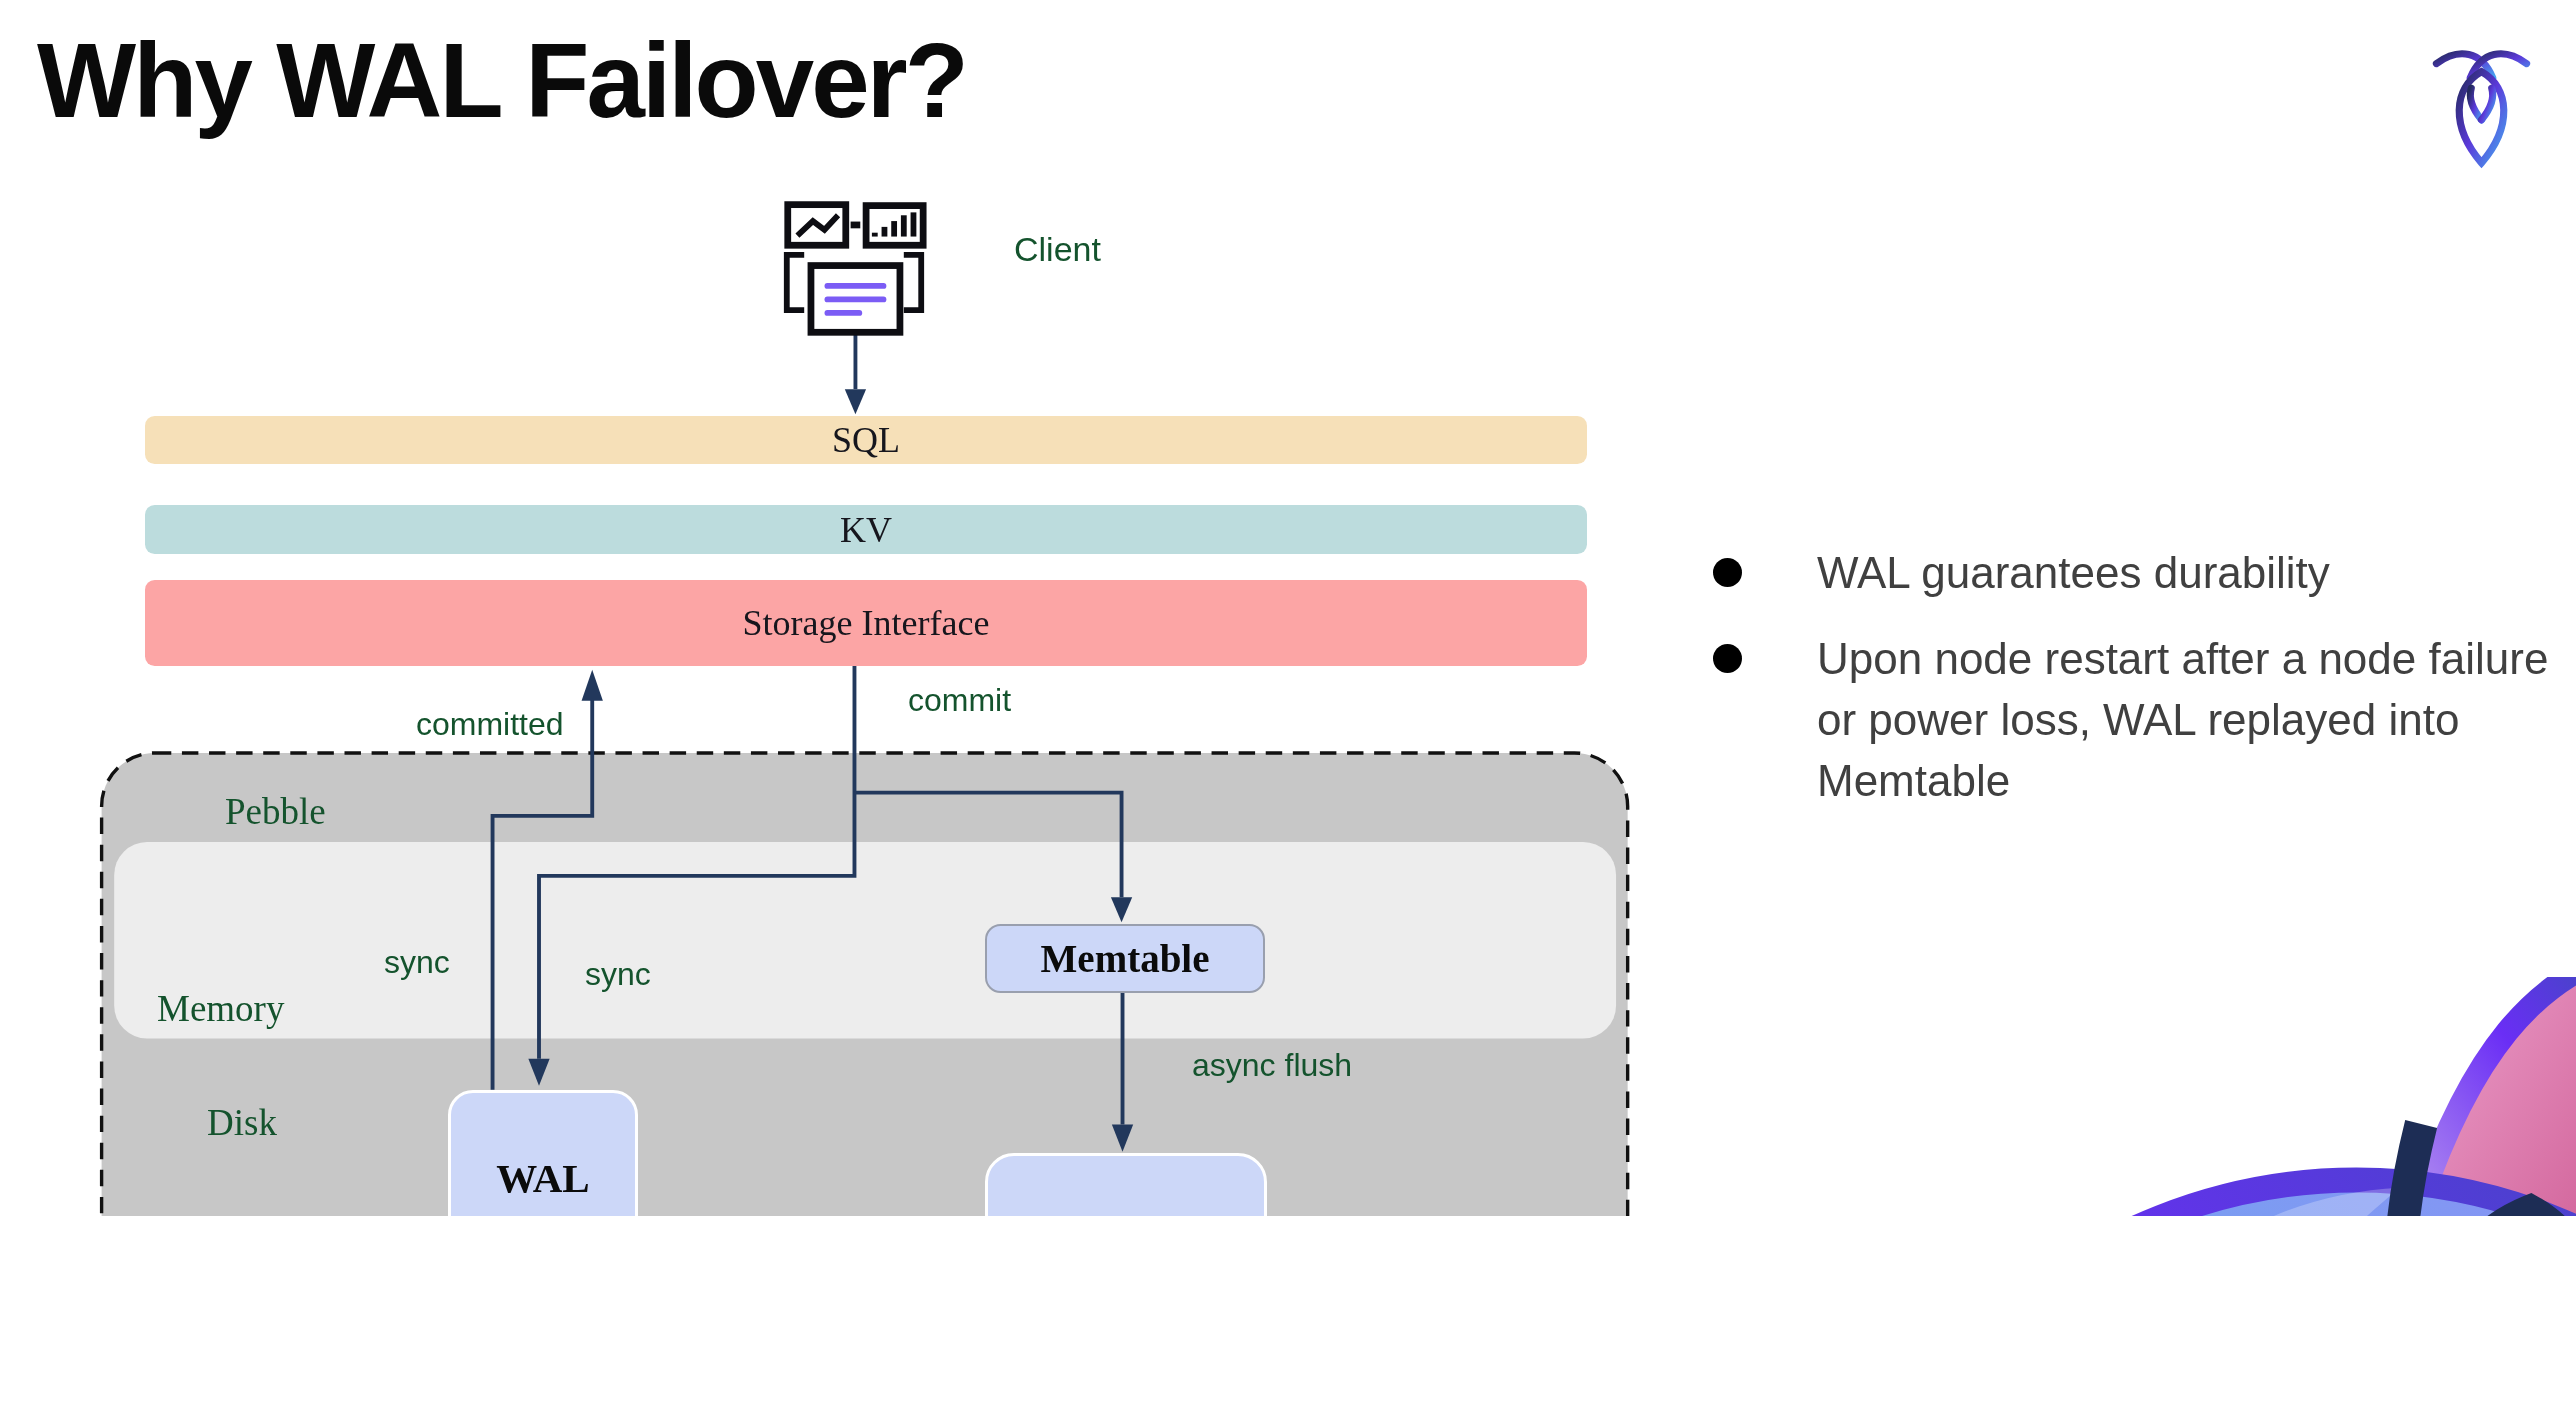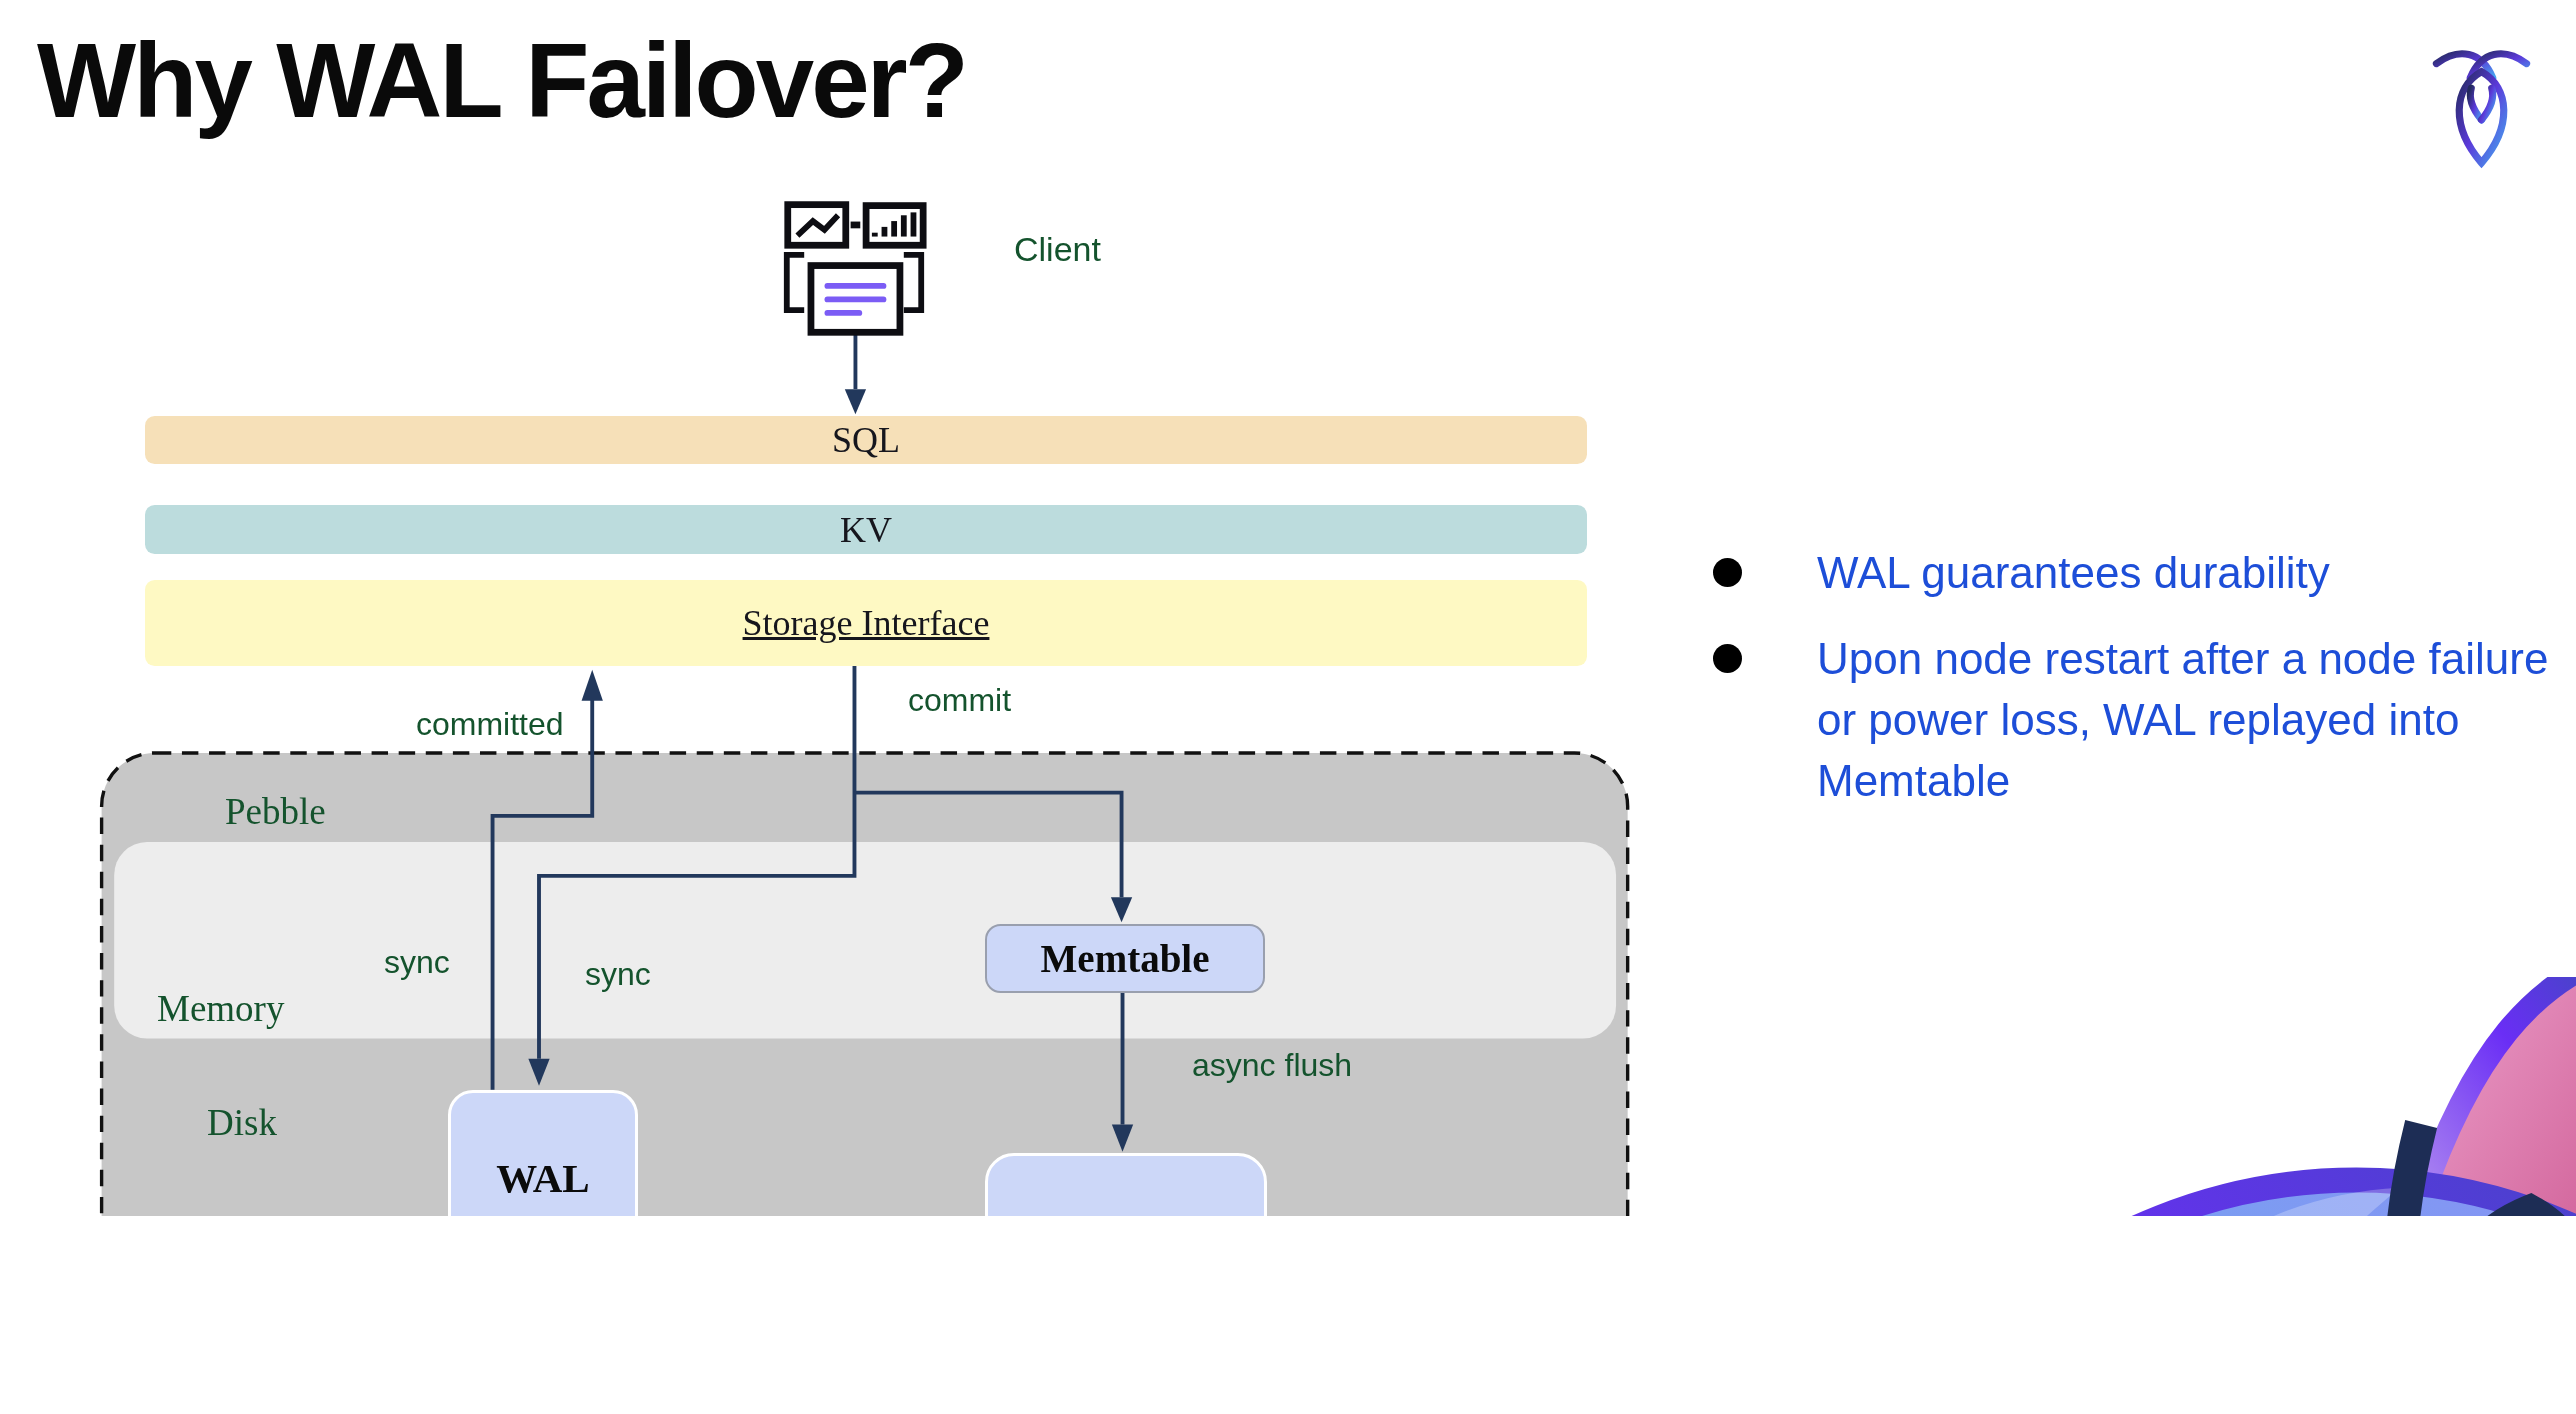--- a/index.html
+++ b/index.html
@@ -5,32 +5,32 @@
   html,body{margin:0;padding:0;background:#ffffff;}
   .stage{position:relative;width:2576px;height:1216px;background:#ffffff;overflow:hidden;
          font-family:"Liberation Sans",sans-serif;color:#111;padding-left:28px;}
   .abs{position:absolute;}
   .serif{font-family:"Liberation Serif","DejaVu Serif",serif;}
   .title{left:37px;top:21px;font-size:105px;font-weight:800;letter-spacing:-2.9px;color:#0a0a0a;}
   .bar{left:145px;width:1442px;border-radius:9.7px;display:flex;align-items:center;justify-content:center;
        font-family:"Liberation Serif","DejaVu Serif",serif;font-size:36px;color:#16161d;}
   .bar-sql{top:416px;height:48px;background:#f6e0b8;}
   .bar-kv{top:505px;height:49px;background:#bcdcdd;}
-  .bar-storage{top:580px;height:86px;background:#fef9c3;text-decoration:underline;}
+  .bar-storage{top:580px;height:86px;background:#fca5a5;}
   .edge-label{font-size:32px;color:#14532d;}
   .zone-label{font-size:37px;color:#14532d;}
   .node{display:flex;align-items:center;justify-content:center;background:#ccd7f8;
         font-family:"Liberation Serif","DejaVu Serif",serif;font-weight:700;color:#0b0b0b;}
   .node-wal{left:448px;top:1090px;width:184px;height:170px;border:3.9px solid #ffffff;border-radius:25px;font-size:41px;}
   .node-memtable{left:985px;top:924px;width:276px;height:65px;border:2.9px solid #999fae;border-radius:15.5px;font-size:39px;}
   .node-sstable{left:985px;top:1153px;width:276px;height:165px;border:3.9px solid #ffffff;border-radius:29px;font-size:39px;}
   .bullets{left:1713px;top:542px;width:852px;}
   .bullet-row{display:flex;align-items:flex-start;margin-bottom:25px;}
   .bullet-dot{width:29px;height:29px;border-radius:50%;background:#000;margin-top:15.5px;flex:0 0 29px;}
-  .bullet-text{margin-left:75px;font-size:44px;line-height:61px;color:#1d4ed8;width:747px;}
+  .bullet-text{margin-left:75px;font-size:44px;line-height:61px;color:#404040;width:747px;}
   svg{display:block;}
 </style>
 </head>
 <body>
 
 <div class="stage">
 
   <svg class="abs" style="left:0;top:0;" width="2576" height="1415" viewBox="0 0 2662 1462">
 
     <rect x="105" y="778" width="1577" height="670" rx="55" fill="#c7c7c7" stroke="#111111" stroke-width="3.5" stroke-dasharray="17 11"></rect>

